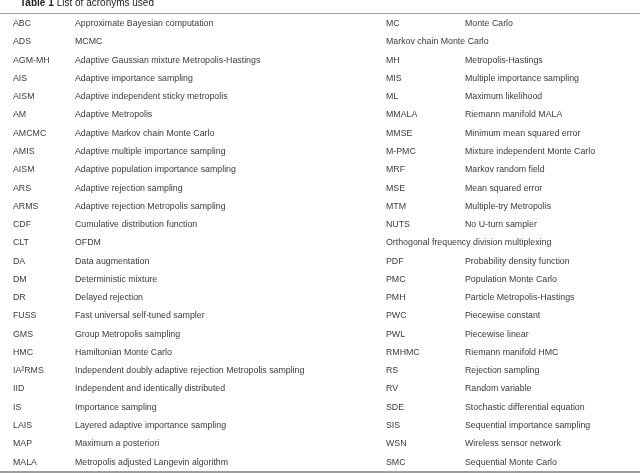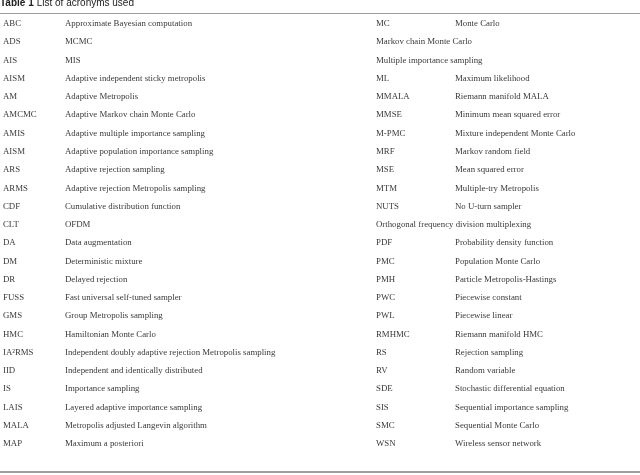--- a/index.html
+++ b/index.html
@@ -16,21 +16,21 @@
   }
   .table-wrap {
     width: 640px;
     height: 475px;
     position: relative;
   }
   .caption-clip {
     height: 13px;
     overflow: hidden;
     border-bottom: 1.3px solid #9e9e9e;
-    padding-left: 0;
+    padding-left: 20px;
   }
   .caption {
     margin-top: -3px;
     font-size: 10px;
     line-height: 12px;
     color: #222222;
     white-space: nowrap;
   }
   .caption .cap-label {
     font-weight: bold;
@@ -39,22 +39,21 @@
     margin-left: 3px;
   }
   .table-body {
     height: 457px;
   }
   .row {
     display: grid;
     grid-template-columns: 62px 311px 79px 1fr;
     height: 18.28px;
     align-items: center;
-    padding-left: 3px;
-    font-family: Liberation Serif, serif;
+    padding-left: 13px;
   }
   .cell {
     font-size: 8.8px;
     line-height: 10px;
     color: #3a3a3a;
     white-space: nowrap;
     overflow: visible;
   }
   .bottom-rule {
     border-top: 2px solid #9e9e9e;
@@ -76,21 +75,28 @@
         <div class="cell">Approximate Bayesian computation</div>
         <div class="cell">MC</div>
         <div class="cell">Monte Carlo</div>
       </div>
       <div class="row">
         <div class="cell">ADS</div>
         <div class="cell">MCMC</div>
         <div class="cell">Markov chain Monte Carlo</div>
       </div>
       <div class="row">
+        <div class="cell">AGM-MH</div>
+        <div class="cell">Adaptive Gaussian mixture Metropolis-Hastings</div>
+        <div class="cell">MH</div>
+        <div class="cell">Metropolis-Hastings</div>
+      </div>
+      <div class="row">
         <div class="cell">AIS</div>
+        <div class="cell">Adaptive importance sampling</div>
         <div class="cell">MIS</div>
         <div class="cell">Multiple importance sampling</div>
       </div>
       <div class="row">
         <div class="cell">AISM</div>
         <div class="cell">Adaptive independent sticky metropolis</div>
         <div class="cell">ML</div>
         <div class="cell">Maximum likelihood</div>
       </div>
       <div class="row">
@@ -194,26 +200,26 @@
         <div class="cell">SDE</div>
         <div class="cell">Stochastic differential equation</div>
       </div>
       <div class="row">
         <div class="cell">LAIS</div>
         <div class="cell">Layered adaptive importance sampling</div>
         <div class="cell">SIS</div>
         <div class="cell">Sequential importance sampling</div>
       </div>
       <div class="row">
+        <div class="cell">MAP</div>
+        <div class="cell">Maximum a posteriori</div>
+        <div class="cell">WSN</div>
+        <div class="cell">Wireless sensor network</div>
+      </div>
+      <div class="row">
         <div class="cell">MALA</div>
         <div class="cell">Metropolis adjusted Langevin algorithm</div>
         <div class="cell">SMC</div>
         <div class="cell">Sequential Monte Carlo</div>
-      </div>
-      <div class="row">
-        <div class="cell">MAP</div>
-        <div class="cell">Maximum a posteriori</div>
-        <div class="cell">WSN</div>
-        <div class="cell">Wireless sensor network</div>
       </div>
     </div>
   <div class="bottom-rule"></div>
 </div>
 
 </body></html>

